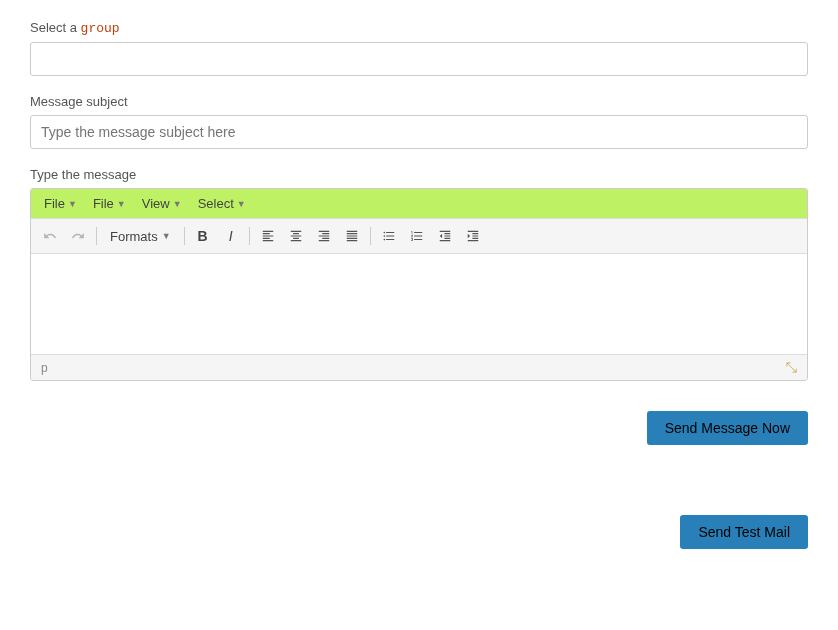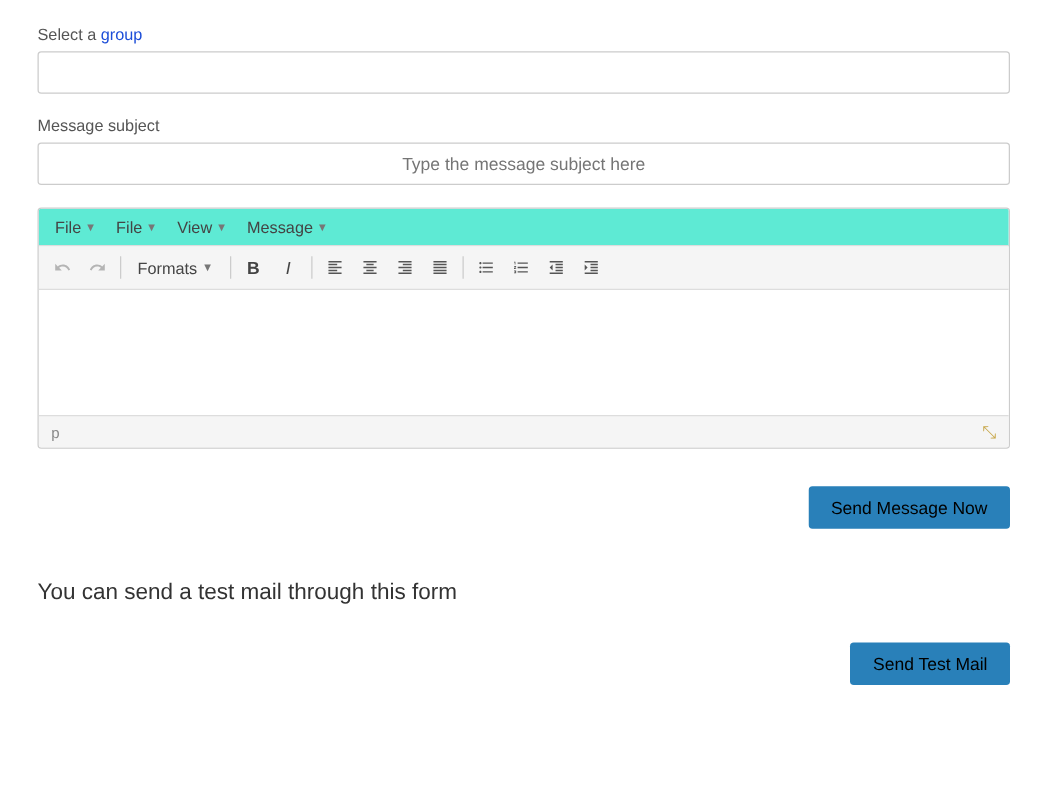--- a/index.html
+++ b/index.html
@@ -22,33 +22,32 @@
     }
 
     .form-input {
       width: 100%;
       border: 1px solid #ccc;
       border-radius: 3px;
       padding: 8px 10px;
       font-size: 14px;
       color: #555;
       outline: none;
-      text-align: center;
     }
 
     
     .editor-container {
       border: 1px solid #ccc;
       border-radius: 3px;
       overflow: hidden;
     }
 
     
     .editor-menubar {
-      background: #5eead4;
+      background: #bef264;
       border-bottom: 1px solid #ddd;
       padding: 4px 6px;
       display: flex;
       align-items: center;
       gap: 2px;
     }
     .menu-item {
       font-size: 13px;
       color: #444;
       padding: 3px 7px;
@@ -170,48 +169,49 @@
       height: 14px;
       fill: #555;
     }
   </style>
 </head>
 <body>
 
 <div class="form-group">
   <div class="section-label">
     <span>Select a</span>
-    <span style="color:#1d4ed8;">group</span>
+    <span style="color:#c2410c;font-family:Liberation Mono, monospace;">group</span>
   </div>
   <input type="text" class="form-input" style="">
 </div>
 
 <div class="form-group">
   <div class="section-label">Message subject</div>
   <input type="text" class="form-input" placeholder="Type the message subject here" style="">
 </div>
 
 <div class="form-group">
+  <div class="section-label">Type the message</div>
   <div class="editor-container">
 
     <div class="editor-menubar">
       <div class="menu-item">
         <span>File</span>
         <span class="arrow">▼</span>
       </div>
       <div class="menu-item">
         <span>File</span>
         <span class="arrow">▼</span>
       </div>
       <div class="menu-item">
         <span>View</span>
         <span class="arrow">▼</span>
       </div>
       <div class="menu-item">
-        <span>Message</span>
+        <span>Select</span>
         <span class="arrow">▼</span>
       </div>
     </div>
 
     <div class="editor-toolbar">
 
       <button class="toolbar-btn disabled" title="Undo">
         <svg class="icon-svg" viewBox="0 0 24 24">
           <path d="M12.5 8c-2.65 0-5.05.99-6.9 2.6L2 7v9h9l-3.62-3.62c1.39-1.16 3.16-1.88 5.12-1.88 3.54 0 6.55 2.31 7.6 5.5l2.37-.78C21.08 11.03 17.15 8 12.5 8z"></path>
         </svg>
@@ -301,21 +301,18 @@
       <span class="resize-handle">⤡</span>
     </div>
   </div>
 </div>
 
 <div class="clearfix">
   <button class="send-btn">Send Message Now</button>
 </div>
 
 <div class="divider-section">
-  <h2 class="test-mail-heading">
-    <span style="color:#333;font-size:18px;font-weight:normal;">You can send a test mail through this form</span>
-  </h2>
   <div class="form-group">
   </div>
   <div class="clearfix">
     <button class="send-btn">Send Test Mail</button>
   </div>
 </div>
 
 </body></html>

